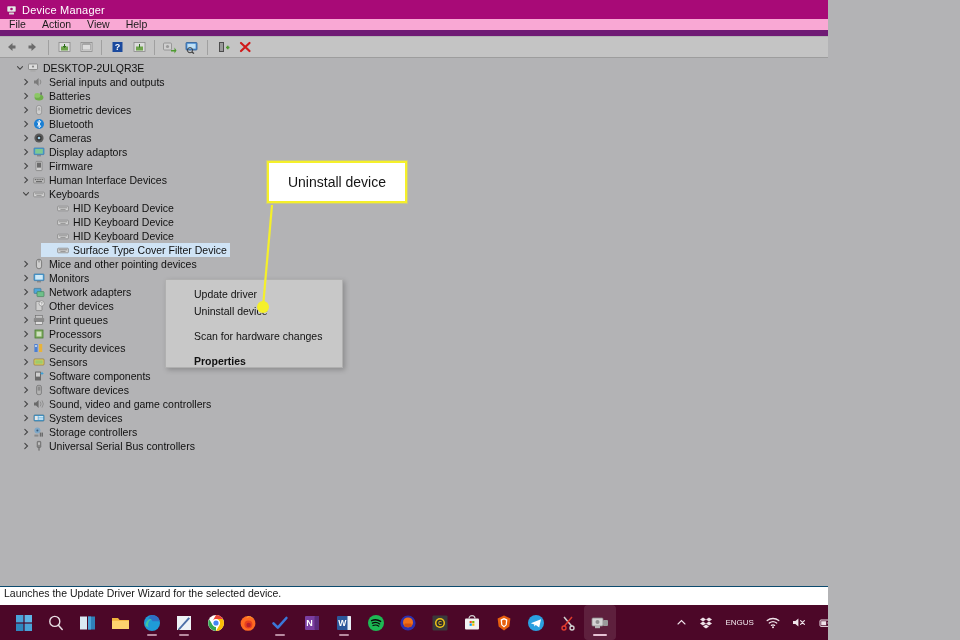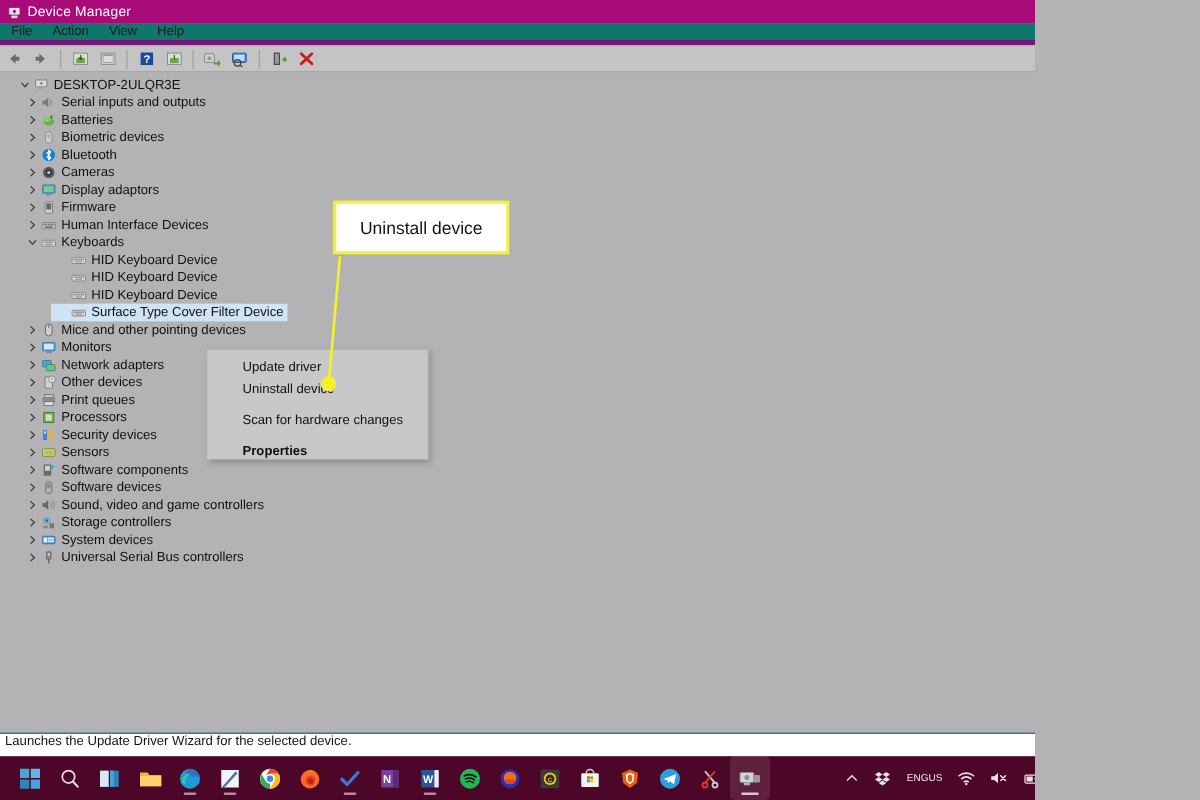--- a/index.html
+++ b/index.html
@@ -19,22 +19,22 @@
   .tb-icon{width:10px;height:10px;margin-left:6px;margin-right:6px;position:relative;flex:none;}
   .tb-icon svg{display:block;}
   .tb-title{font-size:11px;color:#fff;letter-spacing:.2px;flex:1;}
   .tb-btns{display:flex;height:19px;}
   .tb-btn{width:37px;height:19px;display:flex;align-items:center;justify-content:center;color:#fff;font-size:11px;line-height:1;}
   .tb-btn svg{display:block;}
 
   
   .menubar{
     position:absolute;left:0;top:19px;width:960px;height:17px;
-    background:#0f766e;display:flex;align-items:center;
-    border-bottom:4px solid #701a75;
+    background:#f9a8d4;display:flex;align-items:center;
+    border-bottom:6px solid #701a75;
   }
   .menuitem{font-size:10.5px;color:#1b1b1b;padding:0 7px;margin-left:2px;line-height:17px;}
 
   
   .toolbar{
     position:absolute;left:0;top:37px;width:960px;height:21px;
     background:#c4c4c4;display:flex;align-items:center;
     border-bottom:1px solid #9d9d9d;
   }
   .tbsep{width:1px;height:15px;background:#a0a0a0;margin:0 4px;}
@@ -573,44 +573,44 @@
           <span class="lb">Sound, video and game controllers</span>
         </div>
         <div class="row depth1">
           <span class="chev">
             <svg width="8" height="8" viewBox="0 0 8 8">
               <path d="M2.8 1.4 L5.5 4 L2.8 6.6" fill="none" stroke="#444" stroke-width="1.1" stroke-linecap="round"></path>
             </svg>
           </span>
           <span class="ic">
             <svg width="12" height="12" viewBox="0 0 12 12">
+              <rect x="1" y="3" width="10" height="6" rx=".8" fill="#4b9fd5" stroke="#35718f" stroke-width=".7"></rect>
+              <rect x="1.8" y="4" width="3" height="4" fill="#e8e8e8"></rect>
+              <rect x="5.4" y="4" width="4.8" height="1.6" fill="#cfe9f7"></rect>
+              <rect x="5.4" y="6.2" width="4.8" height="1.6" fill="#cfe9f7"></rect>
+            </svg>
+          </span>
+          <span class="lb">System devices</span>
+        </div>
+        <div class="row depth1">
+          <span class="chev">
+            <svg width="8" height="8" viewBox="0 0 8 8">
+              <path d="M2.8 1.4 L5.5 4 L2.8 6.6" fill="none" stroke="#444" stroke-width="1.1" stroke-linecap="round"></path>
+            </svg>
+          </span>
+          <span class="ic">
+            <svg width="12" height="12" viewBox="0 0 12 12">
               <circle cx="4.4" cy="4.4" r="3" fill="#7fa8c8"></circle>
               <circle cx="4.4" cy="4.4" r="1" fill="#3a5a7a"></circle>
               <rect x="6.8" y="6.6" width="1.4" height="4" fill="#6a6a6a"></rect>
               <rect x="8.6" y="6.6" width="1.4" height="4" fill="#6a6a6a"></rect>
               <rect x="1.4" y="8.6" width="4" height="2" fill="#8a8a8a"></rect>
             </svg>
           </span>
           <span class="lb">Storage controllers</span>
-        </div>
-        <div class="row depth1">
-          <span class="chev">
-            <svg width="8" height="8" viewBox="0 0 8 8">
-              <path d="M2.8 1.4 L5.5 4 L2.8 6.6" fill="none" stroke="#444" stroke-width="1.1" stroke-linecap="round"></path>
-            </svg>
-          </span>
-          <span class="ic">
-            <svg width="12" height="12" viewBox="0 0 12 12">
-              <rect x="1" y="3" width="10" height="6" rx=".8" fill="#4b9fd5" stroke="#35718f" stroke-width=".7"></rect>
-              <rect x="1.8" y="4" width="3" height="4" fill="#e8e8e8"></rect>
-              <rect x="5.4" y="4" width="4.8" height="1.6" fill="#cfe9f7"></rect>
-              <rect x="5.4" y="6.2" width="4.8" height="1.6" fill="#cfe9f7"></rect>
-            </svg>
-          </span>
-          <span class="lb">System devices</span>
         </div>
         <div class="row depth1">
           <span class="chev">
             <svg width="8" height="8" viewBox="0 0 8 8">
               <path d="M2.8 1.4 L5.5 4 L2.8 6.6" fill="none" stroke="#444" stroke-width="1.1" stroke-linecap="round"></path>
             </svg>
           </span>
           <span class="ic">
             <svg width="12" height="12" viewBox="0 0 12 12">
               <rect x="4.2" y="1.4" width="3.6" height="6" rx=".6" fill="#8a8a8a" stroke="#5a5a5a" stroke-width=".6"></rect>

